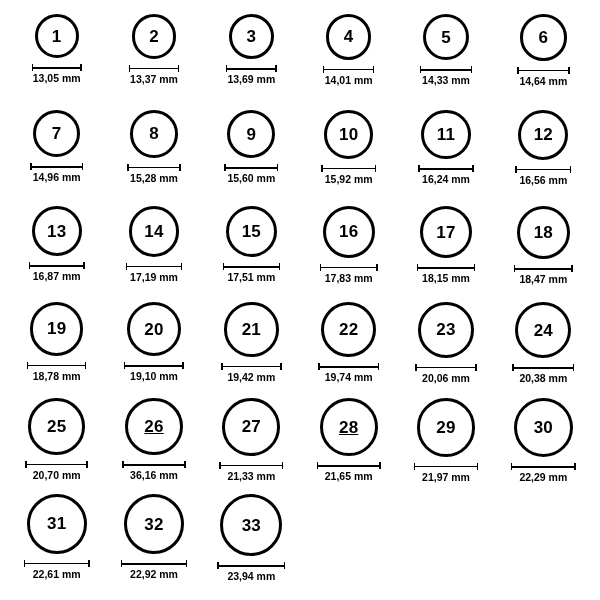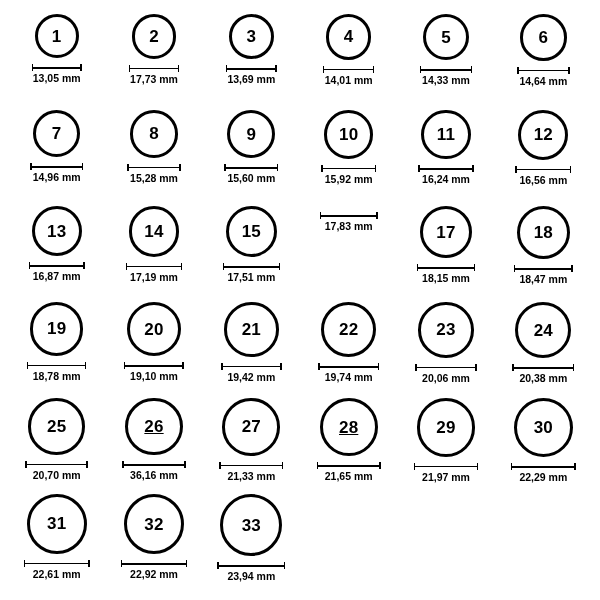--- a/index.html
+++ b/index.html
@@ -109,21 +109,21 @@
         </div>
       </div>
       <div class="ring-cell">
         <div class="ring-circle" style="width: 44.5px; height: 44.5px;">
           <span class="ring-size">2</span>
         </div>
         <div class="measure">
           <div class="measure-bar" style="width: 50.5px;">
             <div class="line"></div>
           </div>
-          <div class="measure-label">17,73 mm</div>
+          <div class="measure-label">13,37 mm</div>
         </div>
       </div>
       <div class="ring-cell">
         <div class="ring-circle" style="width: 45.1px; height: 45.1px;">
           <span class="ring-size">3</span>
         </div>
         <div class="measure">
           <div class="measure-bar" style="width: 51.1px;">
             <div class="line"></div>
           </div>
@@ -256,20 +256,23 @@
           <span class="ring-size">15</span>
         </div>
         <div class="measure">
           <div class="measure-bar" style="width: 57.4px;">
             <div class="line"></div>
           </div>
           <div class="measure-label">17,51 mm</div>
         </div>
       </div>
       <div class="ring-cell">
+        <div class="ring-circle" style="width: 51.9px; height: 51.9px;">
+          <span class="ring-size">16</span>
+        </div>
         <div class="measure">
           <div class="measure-bar" style="width: 57.9px;">
             <div class="line"></div>
           </div>
           <div class="measure-label">17,83 mm</div>
         </div>
       </div>
       <div class="ring-cell">
         <div class="ring-circle" style="width: 52.4px; height: 52.4px;">
           <span class="ring-size">17</span>

